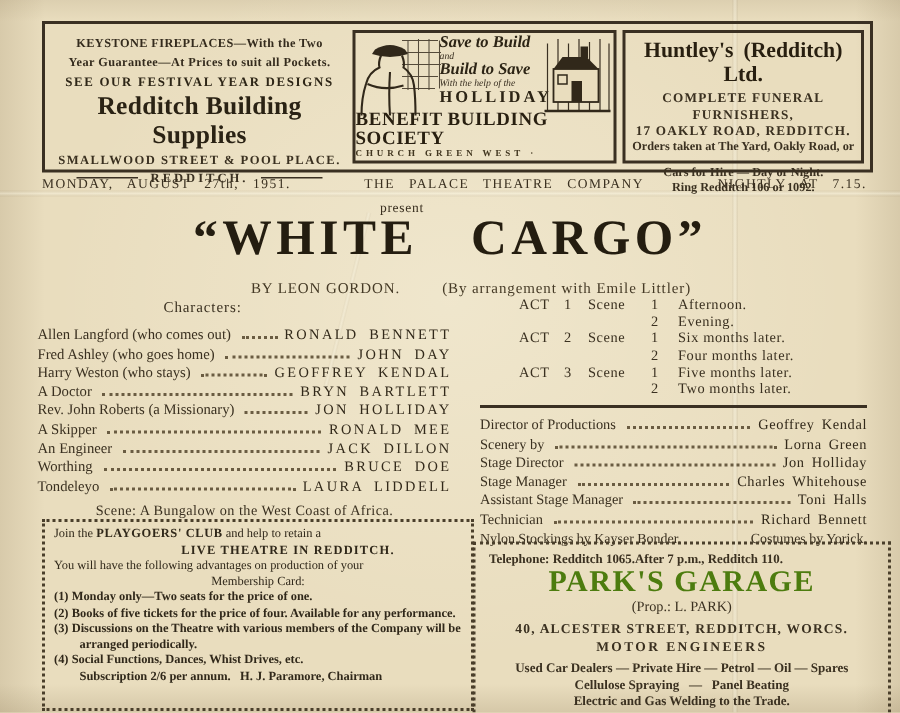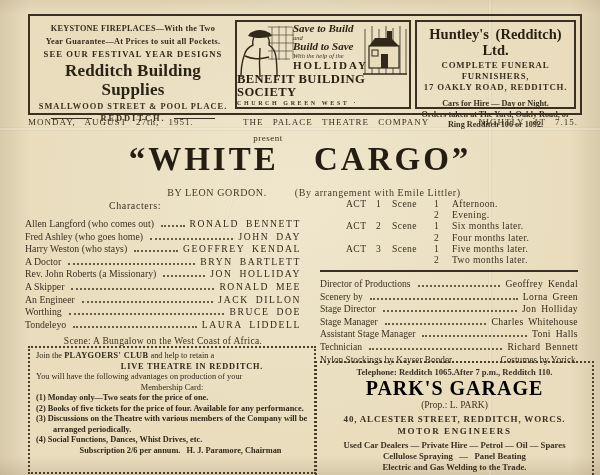--- a/index.html
+++ b/index.html
@@ -84,26 +84,26 @@
   
   .playgoers-box{position:absolute;left:28px;top:346px;width:272px;height:121px;
     border:2px dotted #4a3f2b;padding:3px 6px 0 6px;font-size:8.3px;line-height:10.5px;
     font-weight:bold;color:#30281a;box-sizing:content-box;}
   .pg-intro{font-weight:normal;}
   .pg-intro b{font-weight:bold;letter-spacing:0.4px;}
   .pg-headline{text-align:center;letter-spacing:0.8px;padding-left:40px;}
   .pg-sub1{font-weight:normal;}
   .pg-sub2{font-weight:normal;text-align:center;}
   .pg-item{padding-left:17px;text-indent:-17px;}
-  .pg-footer{padding-left:17px;text-align:center;}
+  .pg-footer{padding-left:17px;}
 
   .garage-box{position:absolute;left:315px;top:361px;width:263px;height:110px;
     border:2px dotted #4a3f2b;text-align:center;padding:4px 6px 0 6px;box-sizing:content-box;}
-  .ga-tel{display:flex;justify-content:center;font-size:8.6px;font-weight:bold;padding:0 3px;font-family:Liberation Serif, serif;}
-  .ga-name{font-size:20px;font-weight:800;letter-spacing:1px;line-height:21px;margin-top:1px;color:#000000;}
+  .ga-tel{display:flex;justify-content:flex-start;font-size:8.6px;font-weight:bold;padding:0 3px;font-family:Liberation Serif, serif;}
+  .ga-name{font-size:20px;font-weight:800;letter-spacing:1px;line-height:21px;margin-top:1px;color:#4d7c0f;}
   .ga-prop{font-size:9.5px;line-height:11px;margin-top:1px;}
   .ga-addr{font-size:9px;font-weight:bold;letter-spacing:0.8px;line-height:12px;margin-top:2px;}
   .ga-trade{font-size:9px;font-weight:bold;letter-spacing:1.6px;line-height:11px;margin-top:1px;}
   .ga-s{font-size:8.7px;font-weight:bold;line-height:11px;}
   .ga-s1{margin-top:3px;}
 </style>
 </head>
 <body>
 
 <div class="page">
@@ -161,22 +161,22 @@
         <div class="bbs-town">HOLLIDAY</div>
       </div>
       <div class="bbs-name">BENEFIT BUILDING SOCIETY</div>
       <div class="bbs-addr">CHURCH GREEN WEST · REDDITCH</div>
     </div>
 
     <div class="ad-huntleys">
       <div class="hu-name">Huntley's (Redditch) Ltd.</div>
       <div class="hu-l1">COMPLETE FUNERAL FURNISHERS,</div>
       <div class="hu-l2">17 OAKLY ROAD, REDDITCH.</div>
+      <div class="hu-s">Orders taken at The Yard, Oakly Road, or</div>
       <div class="hu-s hu-gap">Cars for Hire — Day or Night.</div>
-      <div class="hu-s">Orders taken at The Yard, Oakly Road, or</div>
       <div class="hu-s">Ring Redditch 106 or 1092.</div>
     </div>
   </div>
 
   <div class="masthead">
     <span>MONDAY, AUGUST 27th, 1951.</span>
     <span>THE PALACE THEATRE COMPANY</span>
     <span>NIGHTLY AT 7.15.</span>
   </div>
   <div class="present">present</div>

